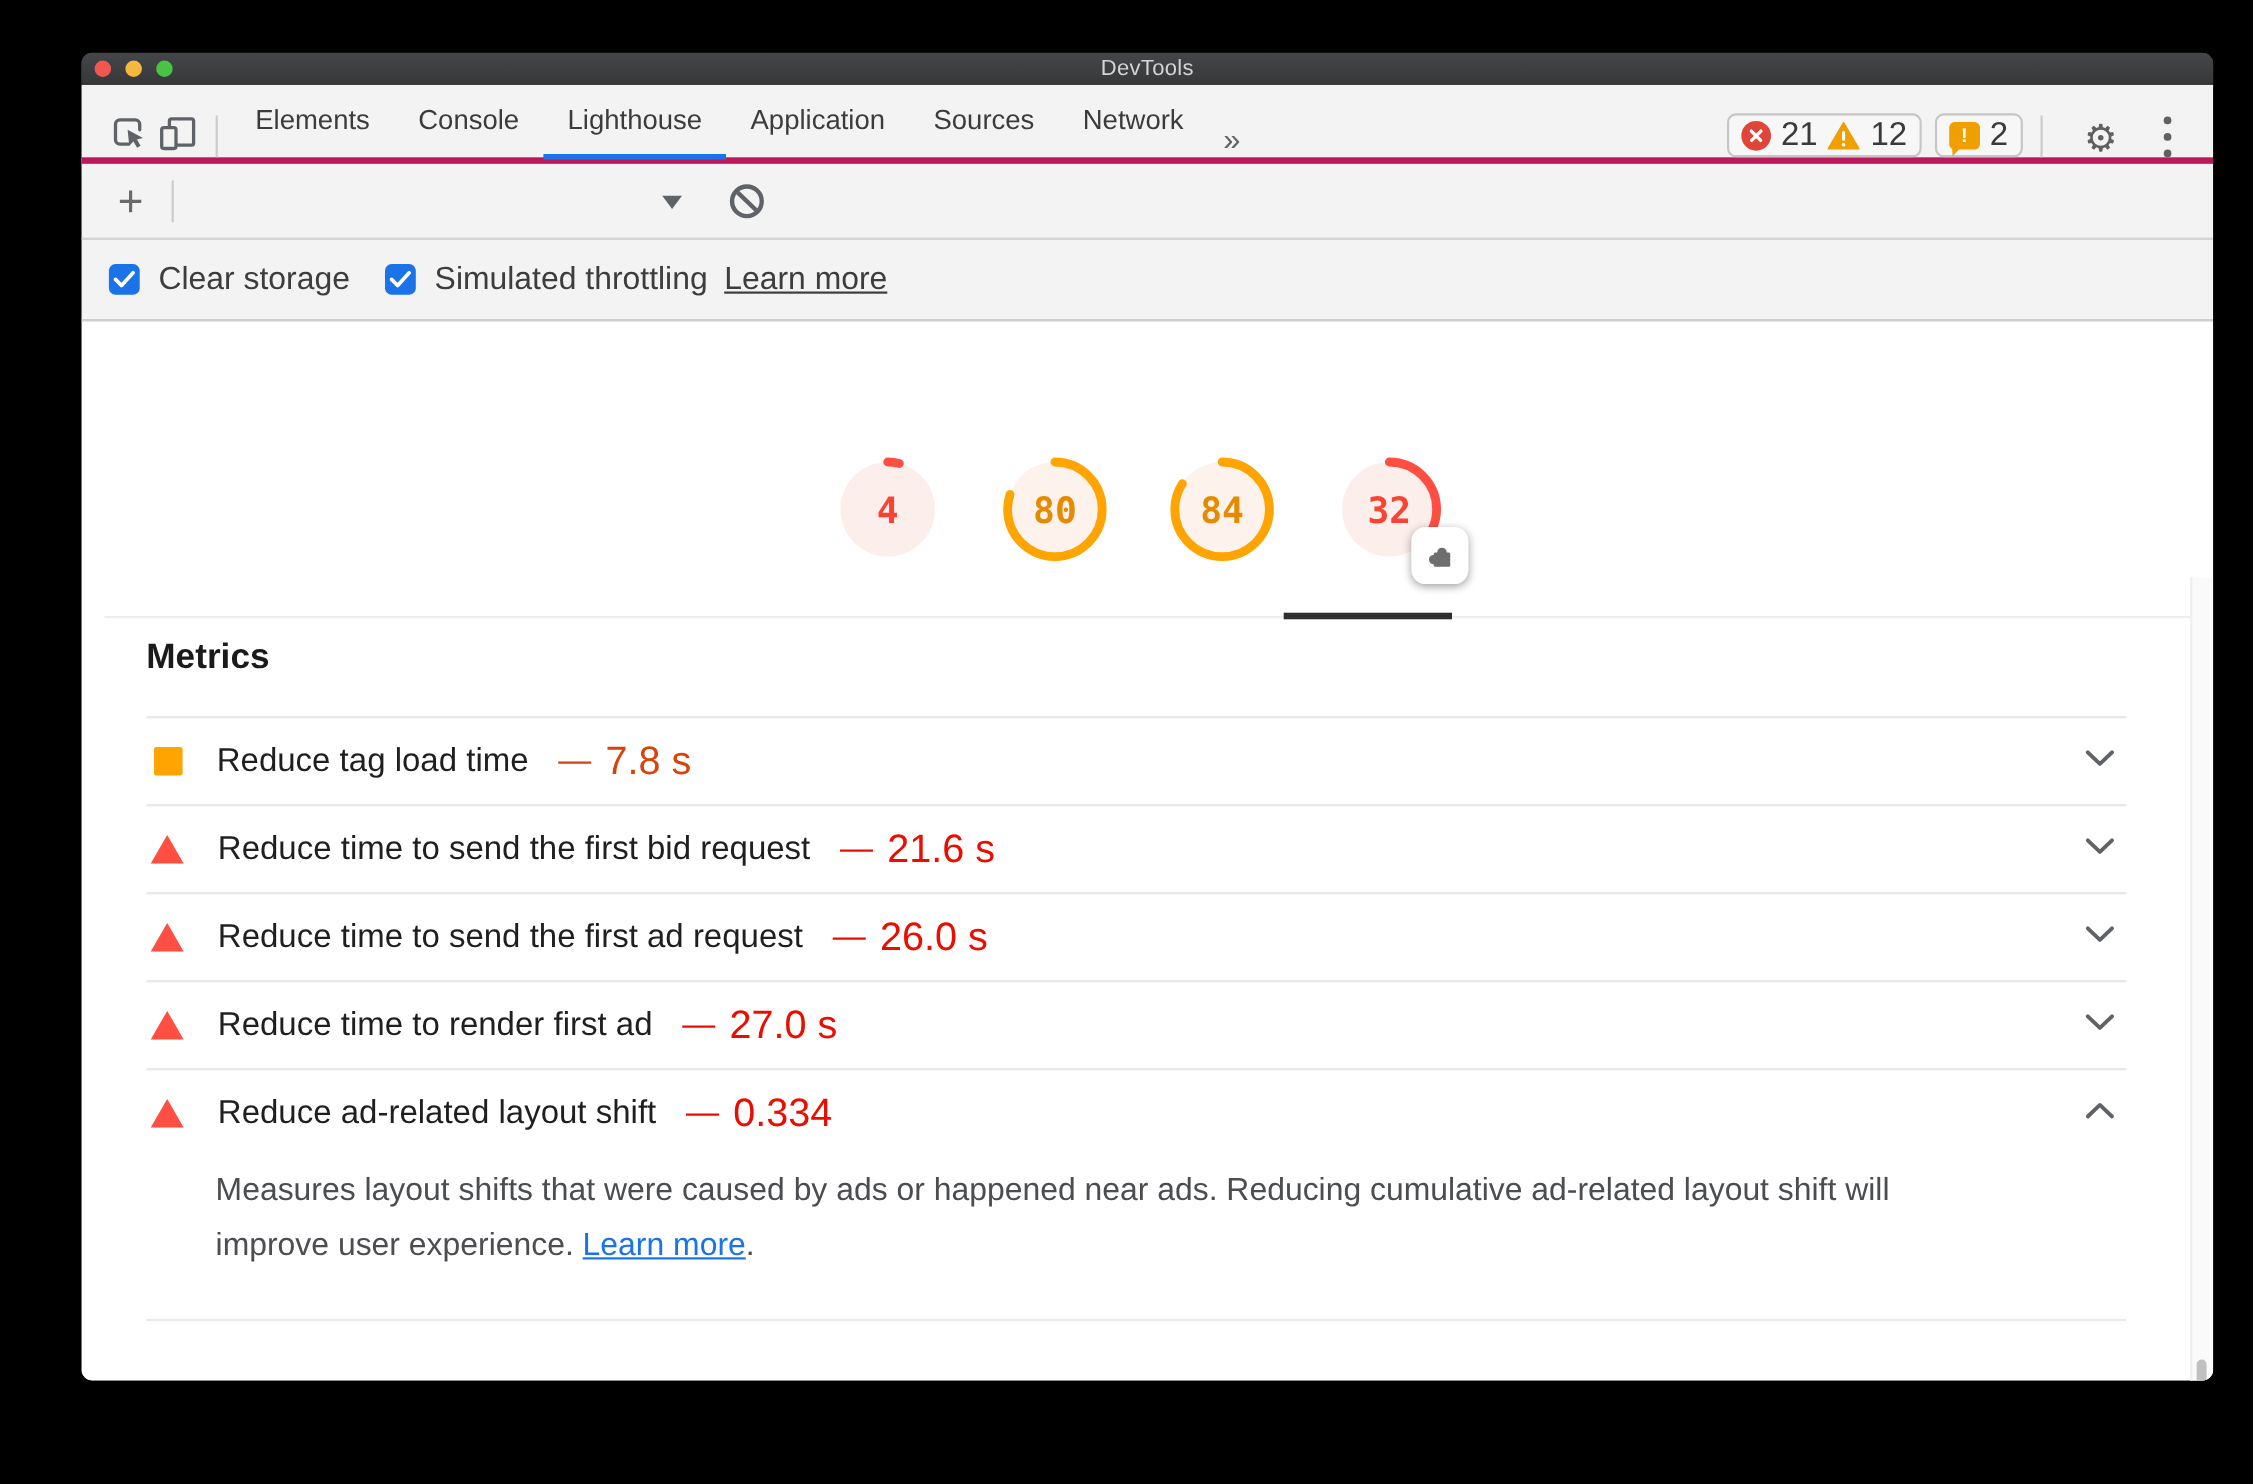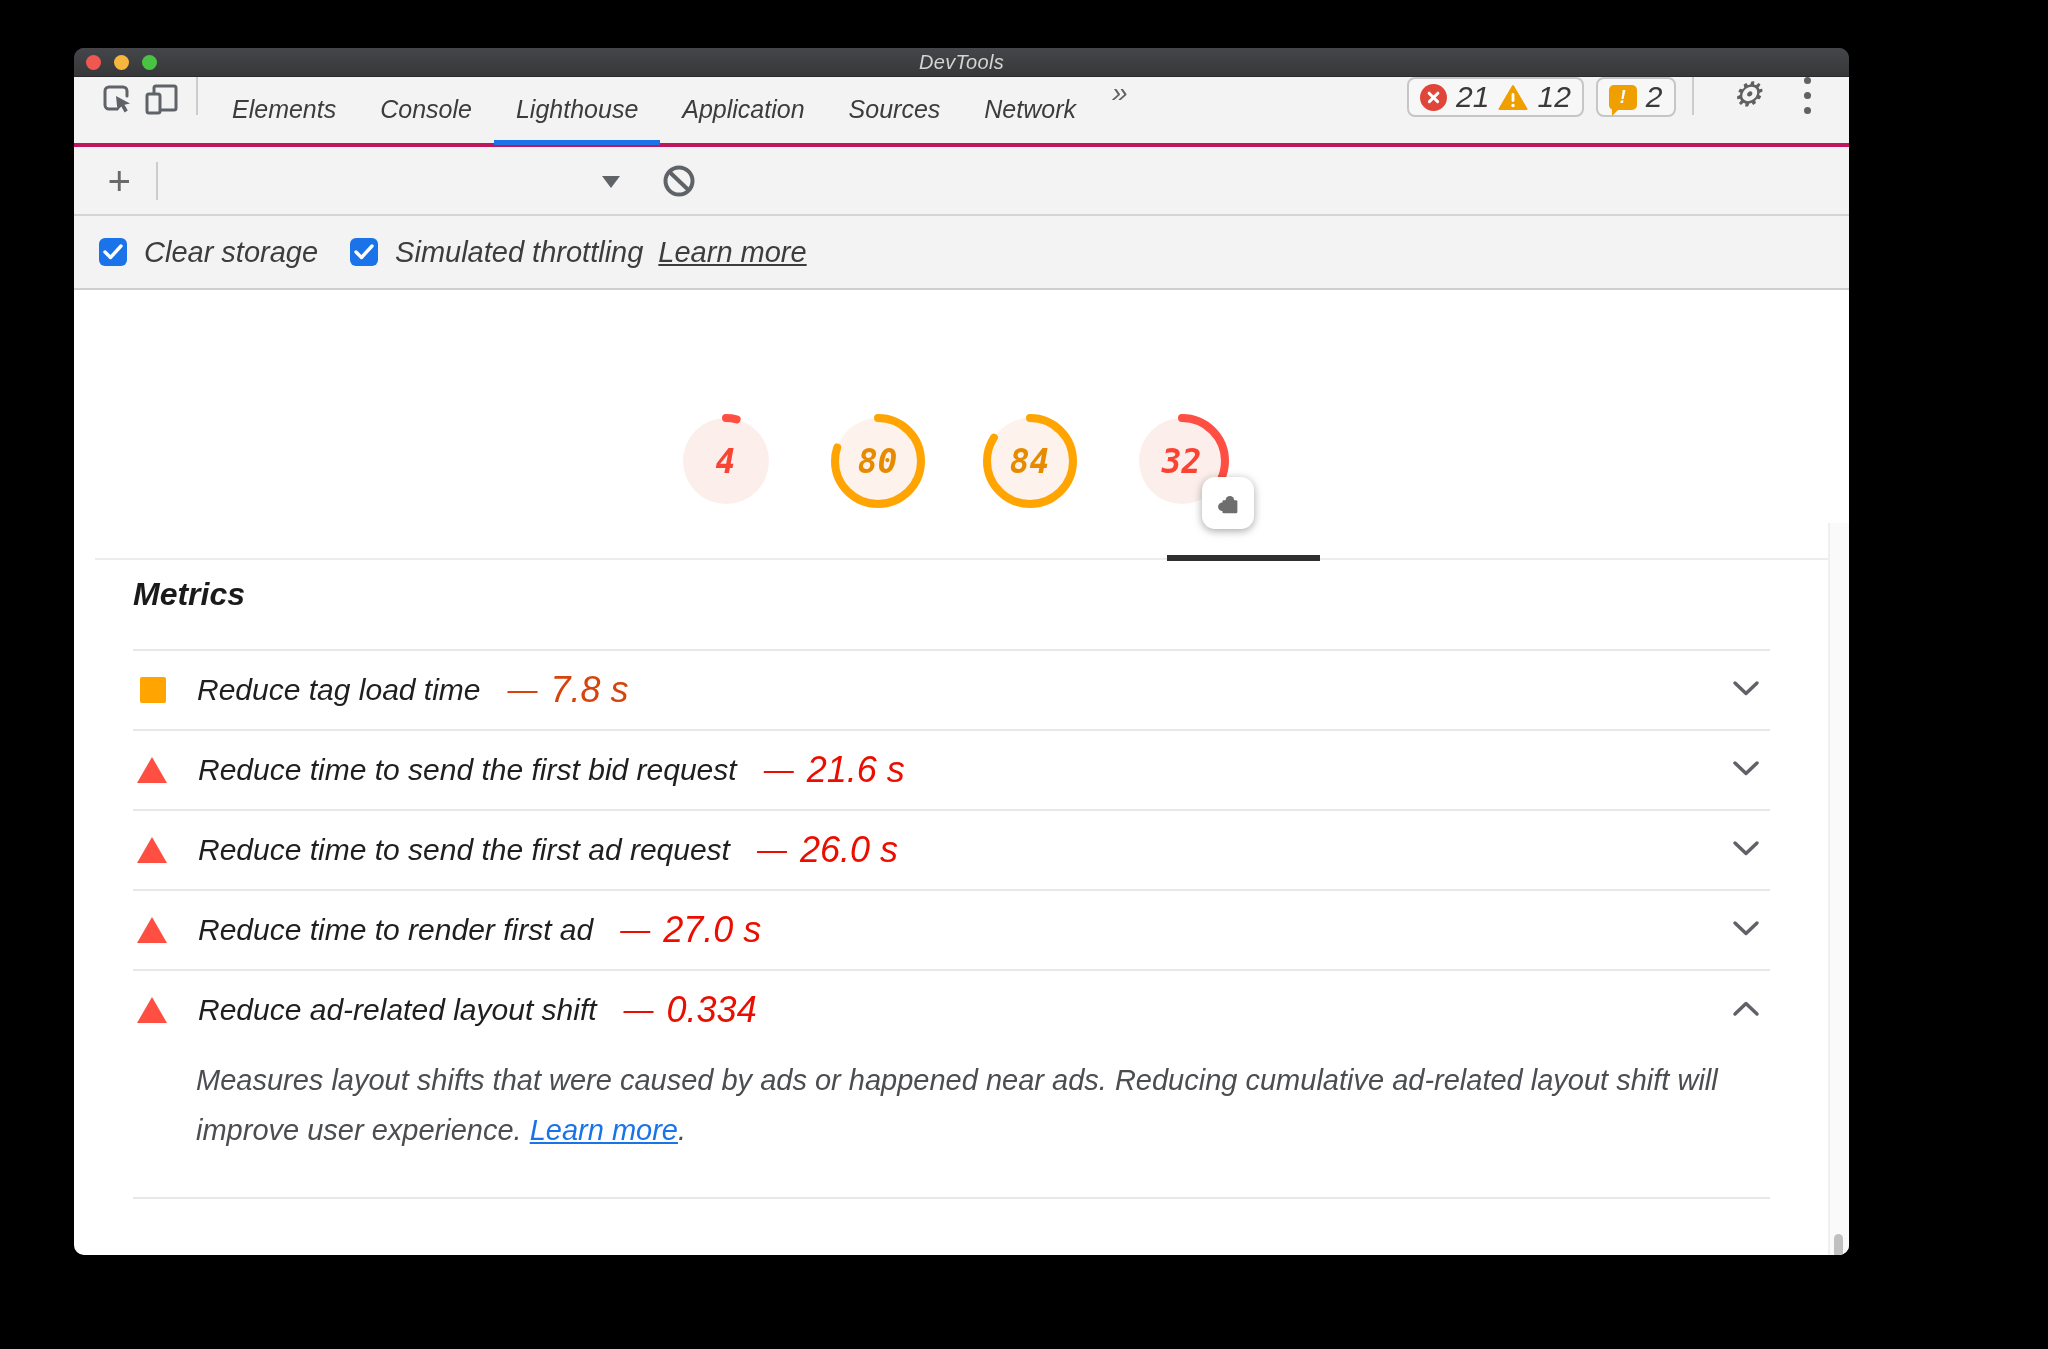--- a/index.html
+++ b/index.html
@@ -1,32 +1,32 @@
 <!DOCTYPE html>
 <html><head>
 <meta charset="utf-8">
 <style>
   html,body{margin:0;padding:0;background:#000;}
   .stage{position:relative;width:2048px;height:1349px;background:#000;overflow:hidden;
          font-family:"Liberation Sans",sans-serif;}
-  .window{position:absolute;left:74px;top:48px;width:1775px;height:1207px;background:#404040;
-          border-radius:10px;overflow:hidden;box-shadow:0 25px 70px rgba(0,0,0,.65);font-style:italic;}
+  .window{position:absolute;left:74px;top:48px;width:1938px;height:1207px;background:#404040;
+          border-radius:10px;overflow:hidden;box-shadow:0 25px 70px rgba(0,0,0,.65);}
 
   
   .titlebar{position:relative;height:28px;background:linear-gradient(#454649,#373839);
             border-bottom:1px solid #2a2b2d;display:flex;align-items:center;justify-content:center;}
   .title-text{color:#d4d4d4;font-size:20px;letter-spacing:.3px;}
   .traffic{position:absolute;left:12px;top:0;height:28px;display:flex;align-items:center;gap:13px;}
   .light{width:15px;height:15px;border-radius:50%;}
   .light.red{background:#ef5850;}
   .light.yellow{background:#f6b73e;}
   .light.green{background:#48c343;}
 
   
-  .tabbar{height:66px;background:#f3f3f3;border-bottom:4px solid #be185d;display:flex;align-items:flex-start;}
+  .tabbar{height:66px;background:#f3f3f3;border-bottom:6px solid #be185d;display:flex;align-items:flex-end;}
   .tb-icon{display:flex;align-items:center;justify-content:center;width:44px;height:44px;flex:0 0 auto;}
   .tb-icon svg{display:block;}
   .vdiv{width:2px;height:38px;background:#ccc;margin:0 12px;flex:0 0 auto;}
   .tab{height:66px;line-height:64px;padding:0 22px;font-size:25px;color:#3c3c3c;position:relative;
        flex:0 0 auto;cursor:default;}
   .tab.active::after{content:"";position:absolute;left:0;right:0;bottom:-2px;height:5px;background:#1a73e8;}
   .more-tabs{font-size:28px;color:#5f6368;padding:0 14px;flex:0 0 auto;}
   .tb-spacer{flex:1;}
   .badge-box{display:flex;align-items:center;gap:9px;border:2px solid #c6c6c6;background:#f7f7f7;
              border-radius:8px;height:36px;padding:0 11px;margin-left:12px;flex:0 0 auto;}

